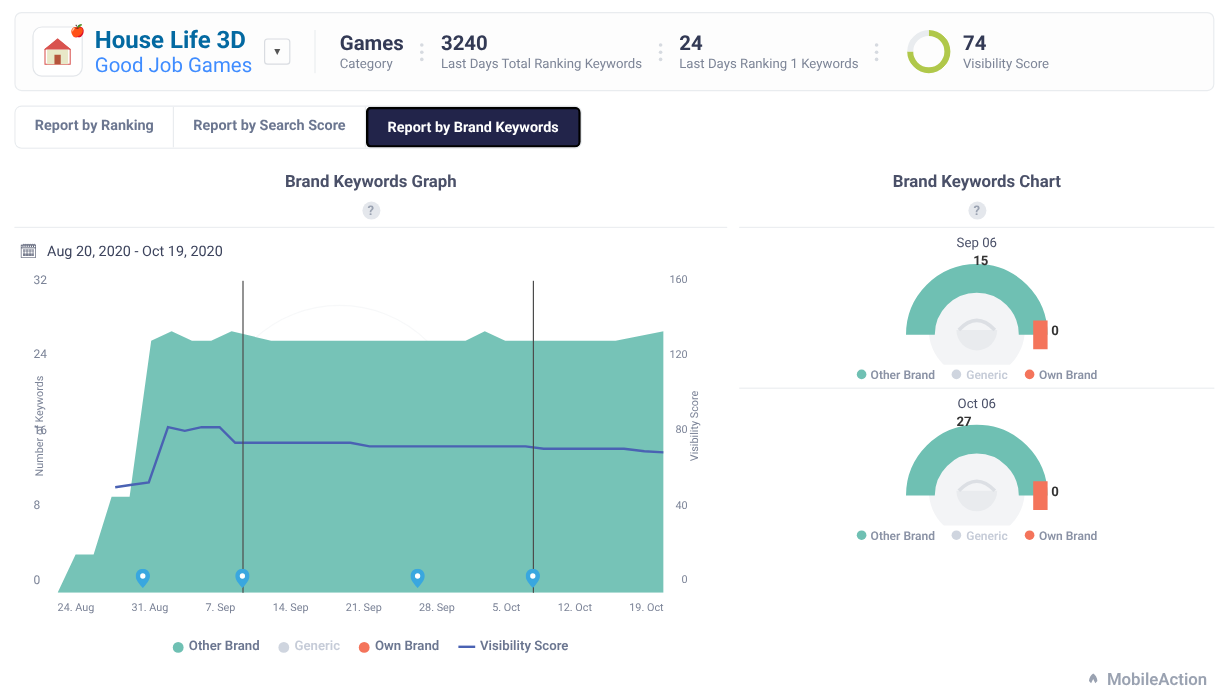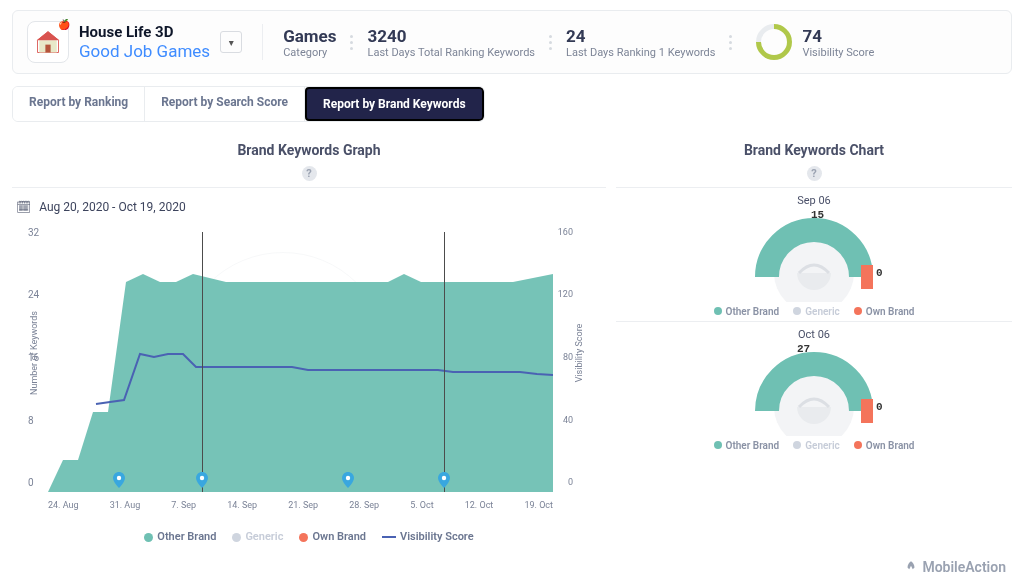--- a/index.html
+++ b/index.html
@@ -1,21 +1,21 @@
 <!DOCTYPE html>
 <html><head>
 <meta charset="utf-8">
 <style>
 * { box-sizing: border-box; margin: 0; padding: 0; }
 body { font-family: -apple-system, BlinkMacSystemFont, "Segoe UI", Roboto, Helvetica, Arial, sans-serif; background: #fff; color: #2a2e42; width: 1024px; height: 581px; overflow: hidden; position: relative; }
 .header-card { margin: 10px 12px 6px; border: 1px solid #e9ecef; border-radius: 6px; background: #fdfdfd; padding: 10px 14px; display: flex; align-items: center; gap: 20px; }
 .app-icon { width: 42px; height: 42px; border: 1px solid #e3e6ea; border-radius: 8px; background: #fff; display: flex; align-items: center; justify-content: center; position: relative; }
 .app-icon svg { width: 28px; height: 28px; }
 .app-info { display: flex; align-items: center; gap: 10px; }
-.app-title { font-weight: 700; font-size: 15px; color: #0f172a; }
+.app-title { font-weight: 700; font-size: 20px; color: #0369a1; }
 .app-sub { font-size: 17px; color: #3f8cff; }
 .dropdown { width: 22px; height: 22px; border: 1px solid #d9dce1; border-radius: 3px; display: flex; align-items: center; justify-content: center; color: #555; cursor: pointer; font-size: 10px; }
 .vsep { width: 1px; height: 36px; background: #eceef1; }
 .dots { display: flex; flex-direction: column; gap: 3px; margin-left: -6px; margin-right: -6px; }
 .dots i { width: 3px; height: 3px; background: #d6dae0; border-radius: 50%; }
 .stat-block .stat-val { font-weight: 700; font-size: 17px; color: #333a55; }
 .stat-block .stat-lbl { font-size: 11px; color: #7d8597; }
 .vis-wrap { display: flex; align-items: center; gap: 10px; margin-left: 10px; }
 .vis-ring { width: 36px; height: 36px; border-radius: 50%; border: 5px solid #e9ecef; border-top-color: #b0c84a; border-right-color: #b0c84a; border-bottom-color: #b0c84a; transform: rotate(45deg); }
 .tabs { margin: 6px 12px; border: 1px solid #e9ecef; border-radius: 6px; display: inline-flex; overflow: hidden; }
@@ -40,21 +40,21 @@
 .pin { position: absolute; bottom: 0; transform: translateX(-50%); }
 .pin svg { width: 12px; height: 16px; }
 .legend { display: flex; gap: 16px; justify-content: center; font-size: 11px; color: #6b7690; font-weight: 600; padding: 8px 0 6px; }
 .legend i.dot { width: 9px; height: 9px; border-radius: 50%; display: inline-block; margin-right: 4px; vertical-align: middle; }
 .legend i.line { width: 14px; height: 2px; display: inline-block; background: #4a62b3; margin-right: 4px; vertical-align: middle; }
 .donut-block { text-align: center; padding: 6px 0 4px; border-bottom: 1px solid #eceef1; position: relative; }
 .donut-block:last-child { border-bottom: none; }
 .donut-title { font-size: 11px; color: #4a5068; margin-bottom: 0; }
 .donut { width: 170px; height: 95px; margin: 0 auto; position: relative; }
 .donut svg { width: 100%; height: 100%; }
-.donut-val { position: absolute; font-size: 11px; font-weight: 700; color: #333; font-family: Liberation Mono, monospace; }
+.donut-val { position: absolute; font-size: 11px; font-weight: 700; color: #333; }
 .legend-small { display: flex; justify-content: center; gap: 14px; font-size: 10px; color: #8a92a5; font-weight: 600; margin-top: 4px; }
 .footer-brand { position: absolute; right: 18px; bottom: 6px; color: #9aa2b1; font-size: 14px; font-weight: 600; display: flex; align-items: center; gap: 4px; }
 .watermark { position: absolute; width: 210px; height: 210px; border: 1px solid #f1f2f4; border-radius: 50%; opacity: 0.55; pointer-events: none; }
 </style>
 </head>
 <body>
 
 
 
 

